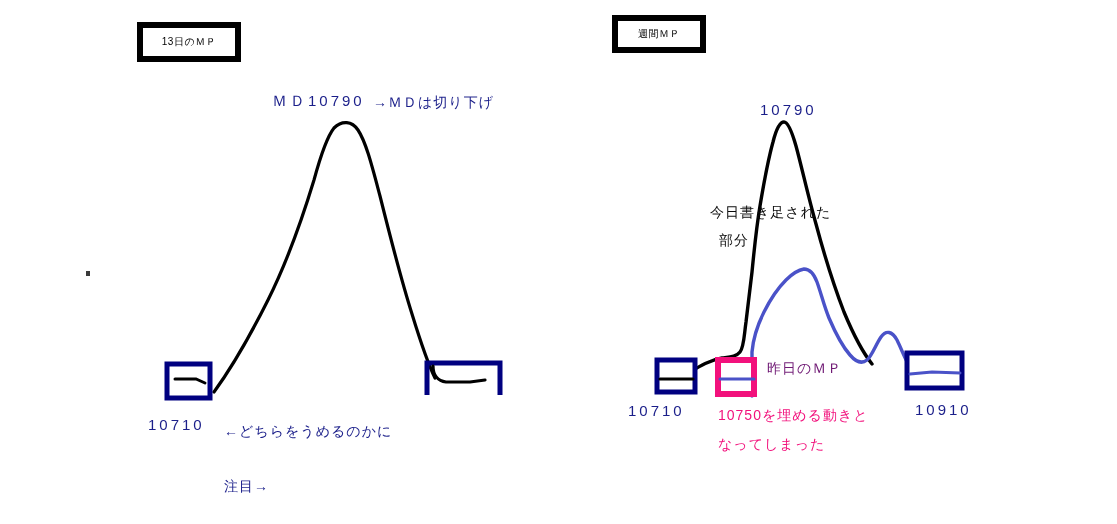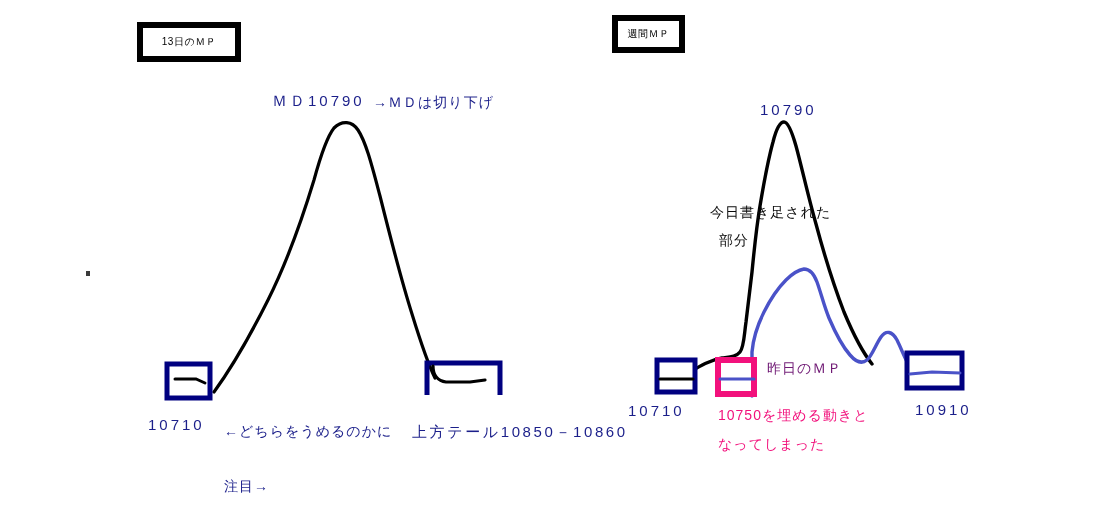--- a/index.html
+++ b/index.html
@@ -63,21 +63,21 @@
 </style>
 </head>
 <body>
 
 <div id="canvas">
 
   <div class="title-box" style="left:137px; top:22px; width:104px; height:40px;">
     <span>13日のＭＰ</span>
   </div>
 
-  <div class="title-box" style="left:612px; top:15px; width:73px; height:38px;">
+  <div class="title-box" style="left:612px; top:15px; width:94px; height:38px;">
     <span>週間ＭＰ</span>
   </div>
 
   <svg class="svg-layer" viewBox="0 0 1117 524">
 
     <path d="M 214 392
          C 230 370, 250 336, 268 300
          C 286 264, 300 226, 314 180
          C 320 158, 326 138, 334 128
          C 342 120, 352 121, 358 130
@@ -136,21 +136,20 @@
   <div class="lbl lbl-navy fs15 sp" style="left:272px; top:90px;">ＭＤ10790</div>
 
   <div class="lbl lbl-navy fs14 sp1" style="left:373px; top:92px;">→ＭＤは切り下げ</div>
 
   <div class="lbl lbl-navy fs15 sp" style="left:148px; top:414px;">10710</div>
 
   <div class="lbl lbl-navy fs14 sp1" style="left:224px; top:421px;">←どちらをうめるのかに</div>
 
   <div class="lbl lbl-navy fs14 sp1" style="left:224px; top:476px;">注目→</div>
 
-  <div class="lbl lbl-navy fs15 sp1" style="left:412px; top:421px; letter-spacing:2.6px;">上方テール10850－10860</div>
 
   <div class="lbl lbl-navy fs15 sp" style="left:760px; top:99px;">10790</div>
 
   <div class="lbl lbl-black fs14 sp1" style="left:710px; top:202px;">今日書き足された</div>
 
   <div class="lbl lbl-black fs14 sp1" style="left:719px; top:230px;font-family:Liberation Serif, serif;">部分</div>
 
   <div class="lbl lbl-peri fs14 sp1" style="left:767px; top:358px;">昨日のＭＰ</div>
 
   <div class="lbl lbl-navy fs15 sp" style="left:628px; top:400px;">10710</div>

